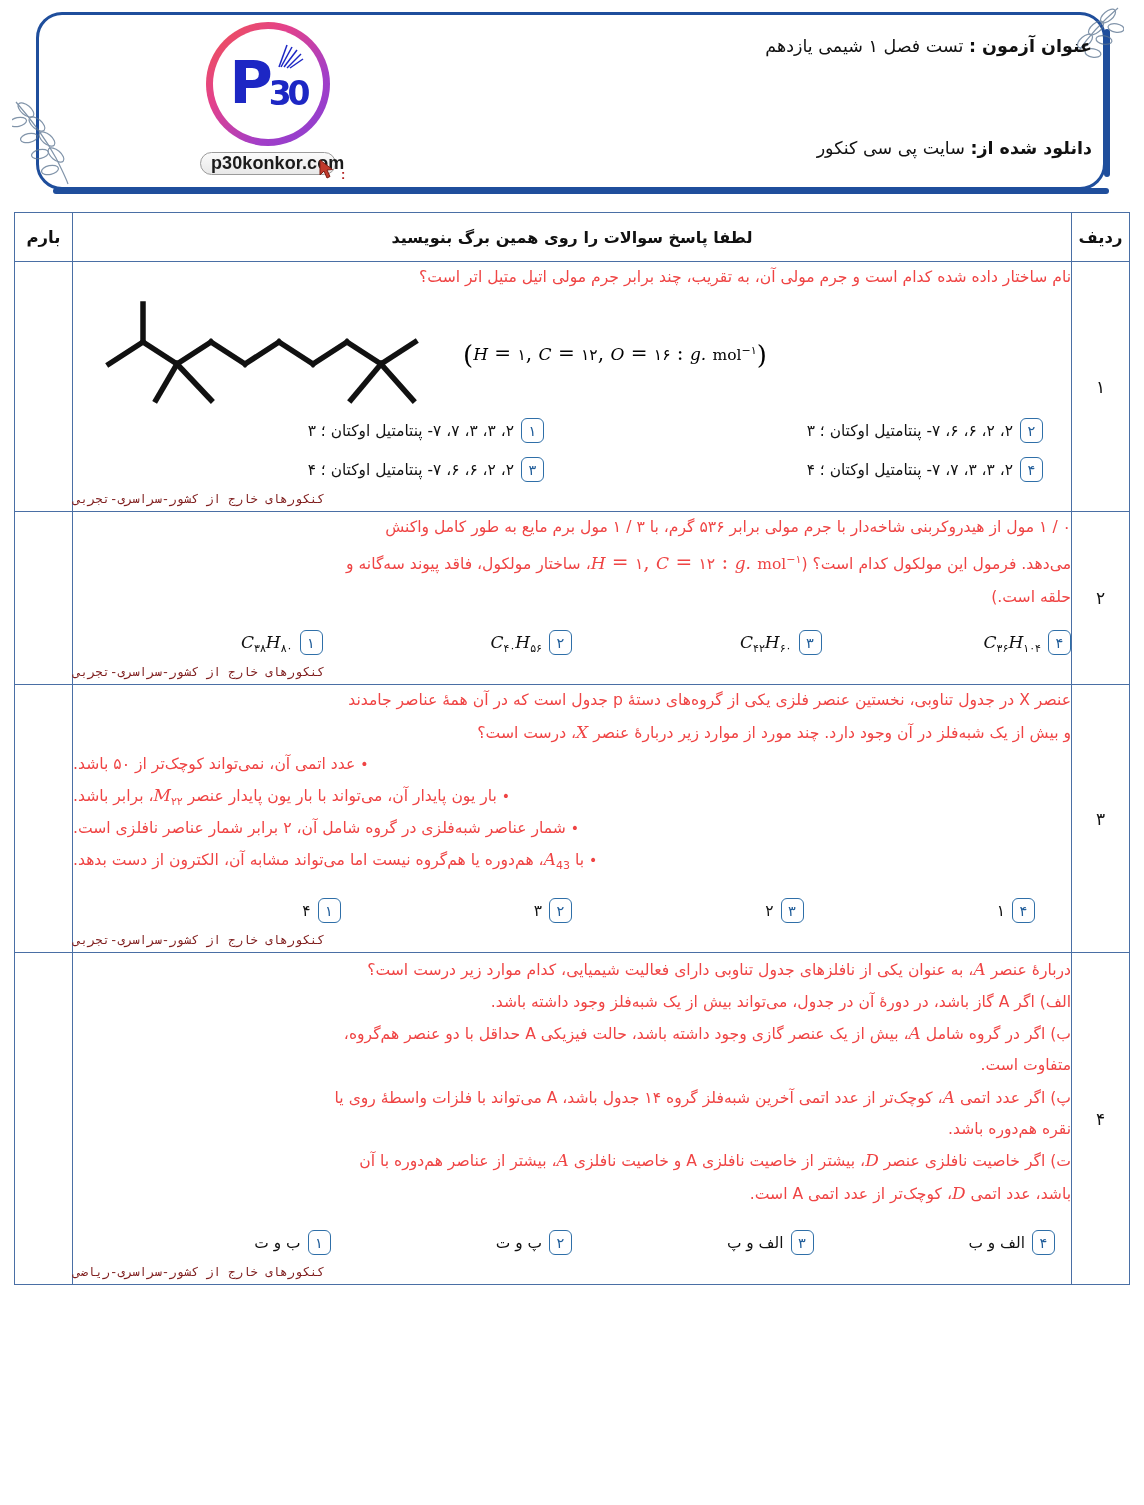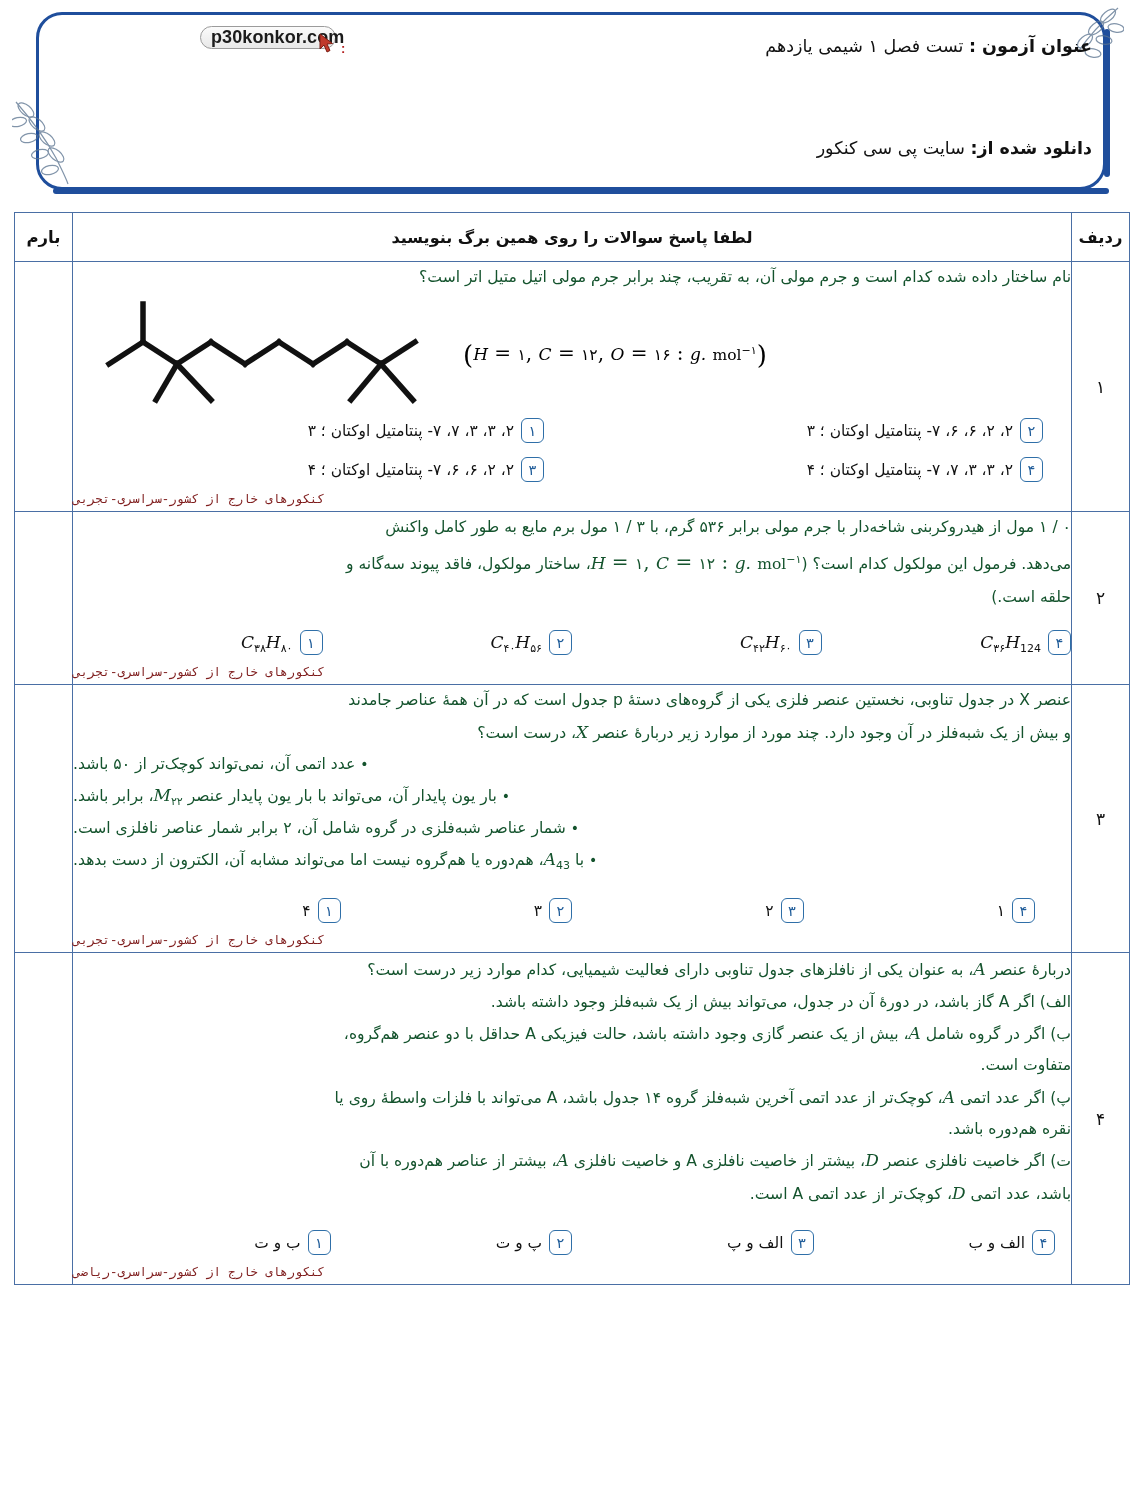--- a/index.html
+++ b/index.html
@@ -205,21 +205,21 @@
   }
   .body-cell {
     padding: 10px 16px 4px 16px;
     position: relative;
   }
 
   .q-text {
     font-family: "DejaVu Sans", "Liberation Sans", sans-serif;
     font-size: 15.6px;
     line-height: 1.95;
-    color: #14532d;
+    color: #ef4444;
     text-align: right;
     direction: rtl;
   }
   .q-line { display: block; }
   .bullet-line {
     display: block;
     text-align: left;
     direction: rtl;
   }
   .bullet-line .bl-inner { display: inline-block; }
@@ -357,20 +357,32 @@
       <ellipse cx="35" cy="47" rx="9.5" ry="4.8" transform="rotate(40 35 47)"></ellipse>
       <ellipse cx="44" cy="63" rx="9.5" ry="4.8" transform="rotate(40 44 63)"></ellipse>
       <ellipse cx="6" cy="30" rx="8.6" ry="4.4" transform="rotate(-12 6 30)"></ellipse>
       <ellipse cx="17" cy="46" rx="8.6" ry="4.4" transform="rotate(-12 17 46)"></ellipse>
       <ellipse cx="28" cy="62" rx="8.6" ry="4.4" transform="rotate(-12 28 62)"></ellipse>
       <ellipse cx="38" cy="78" rx="8.6" ry="4.4" transform="rotate(-12 38 78)"></ellipse>
     </g>
   </svg>
 
   <div class="logo-zone">
+    <div class="logo-ring">
+      <div class="logo-p"><span>P</span><span class="p30-small">30</span></div>
+      <svg class="logo-burst" viewBox="0 0 30 26">
+        <g stroke="#1d27c4" stroke-width="1.5" fill="none">
+          <path d="M4 24 L12 2"></path>
+            <path d="M6 24 L17 4"></path>
+            <path d="M9 24 L22 7"></path>
+          <path d="M12 25 L26 11"></path>
+            <path d="M15 25 L28 16"></path>
+        </g>
+      </svg>
+    </div>
     <div class="url-pill">
       <span class="url-text">p30konkor.com</span>
       <svg width="13" height="13" viewBox="0 0 13 13">
         <circle cx="5.2" cy="5.2" r="3.6" stroke="#cf2b2b" stroke-width="1.5" fill="none"></circle>
         <path d="M8 8 L12 12" stroke="#cf2b2b" stroke-width="1.8" stroke-linecap="round"></path>
       </svg>
       <svg class="cursor-arrow" viewBox="0 0 16 20">
         <path d="M1 1 L1 16 L5 12 L8 19 L11 17.5 L8 11 L13.5 10.5 Z" fill="#c0392b" stroke="#7b1d14" stroke-width="1"></path>
       </svg>
       <span class="pill-colon">:</span>
@@ -486,21 +498,21 @@
           <div class="opt">
             <span class="opt-num">۲</span>
             <span class="opt-formula"><span class="mth">C</span><span class="sub">۴۰</span><span class="mth">H</span><span class="sub">۵۶</span></span>
           </div>
           <div class="opt">
             <span class="opt-num">۳</span>
             <span class="opt-formula"><span class="mth">C</span><span class="sub">۴۲</span><span class="mth">H</span><span class="sub">۶۰</span></span>
           </div>
           <div class="opt">
             <span class="opt-num">۴</span>
-            <span class="opt-formula"><span class="mth">C</span><span class="sub">۳۶</span><span class="mth">H</span><span class="sub">124</span></span>
+            <span class="opt-formula"><span class="mth">C</span><span class="sub">۳۶</span><span class="mth">H</span><span class="sub">۱۰۴</span></span>
           </div>
         </div>
 
         <div class="source">کنکورهای خارج از کشور-سراسری-تجربی</div>
       </td>
       <td class="num-cell"></td>
     </tr>
 
     <tr>
       <td class="num-cell">۳</td>

